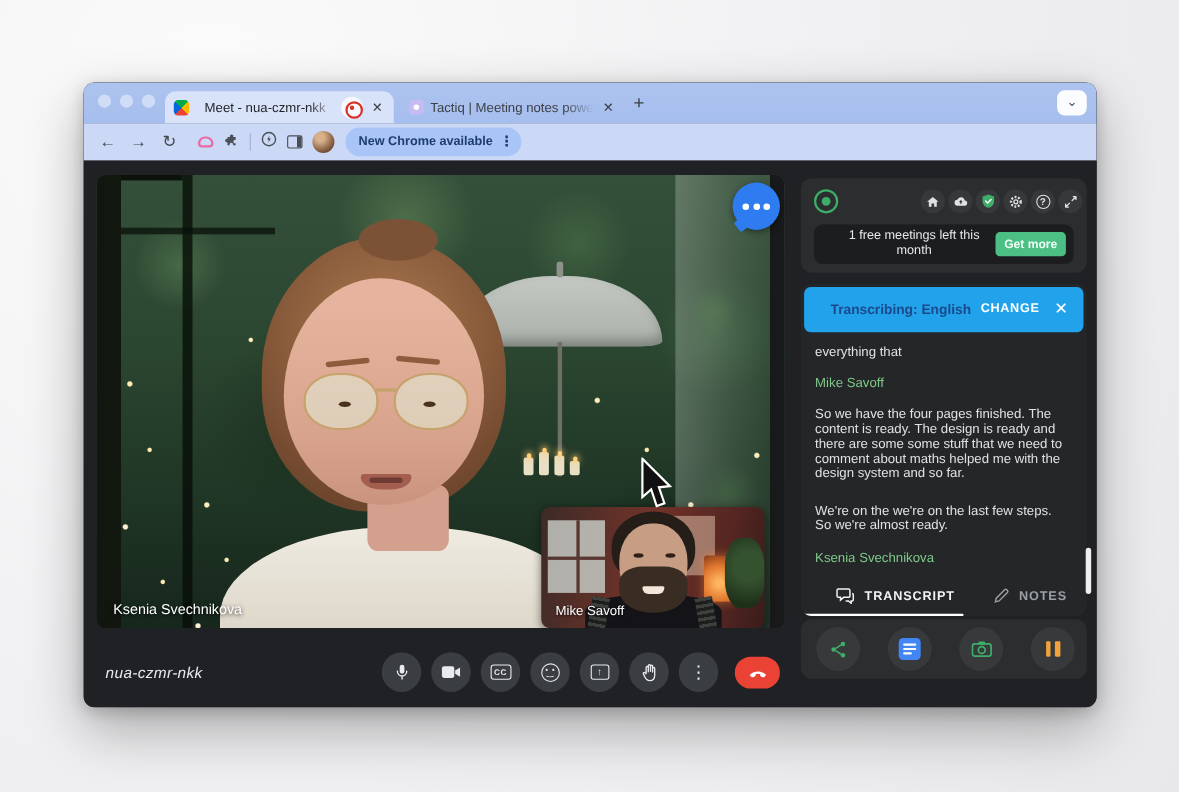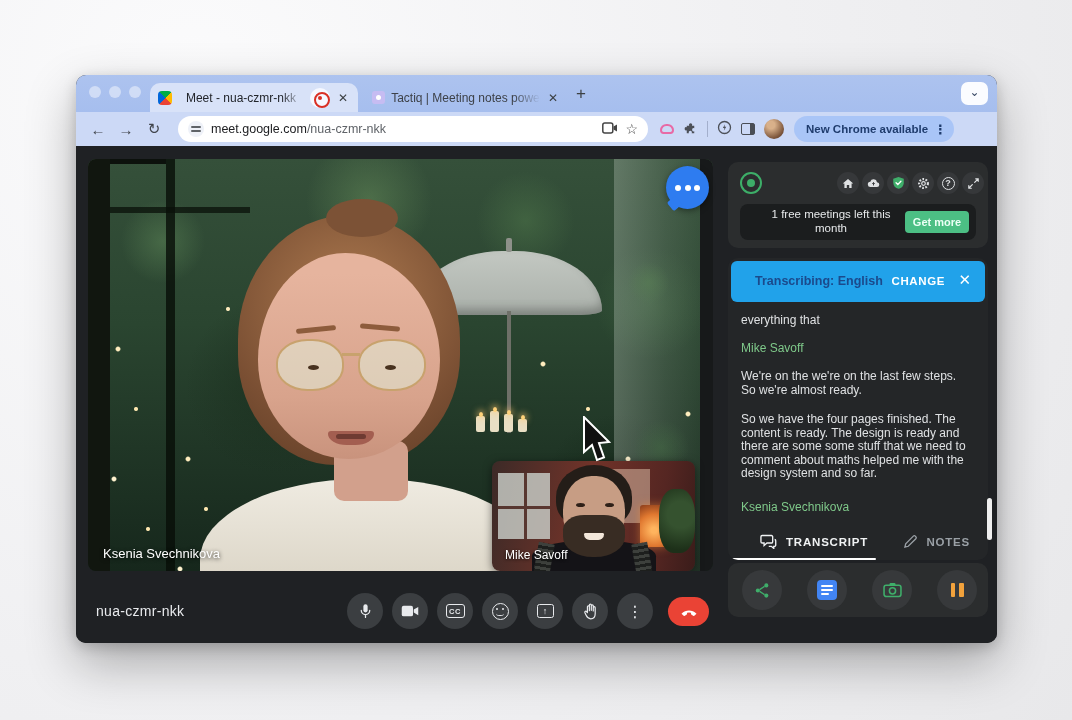--- a/index.html
+++ b/index.html
@@ -160,21 +160,21 @@
   .bubble { position:absolute; left:590px; top:20px; width:43px; height:43px; border-radius:50%; background:#2e7cf0;
     display:flex; align-items:center; justify-content:center; gap:3.5px; box-shadow:0 2px 6px rgba(0,0,0,.4); }
   .bubble i { width:6px; height:6px; border-radius:50%; background:#fff; }
   .bubble::after { content:""; position:absolute; left:3px; bottom:0px; width:11px; height:11px; background:#2e7cf0;
     border-radius:2px; transform:rotate(50deg); }
 
   
   .cursor { position:absolute; left:505px; top:270px; width:34px; height:48px; z-index:30; }
 
   
-  .mcode { position:absolute; left:20px; top:457px; font-size:14px; color:#e8eaed; letter-spacing:.3px; }
+  .mcode { position:absolute; left:20px; top:457px; font-size:14px; color:#e8eaed; letter-spacing:.3px;font-style:italic; }
   .mctrl { position:absolute; left:271px; top:447px; display:flex; gap:9px; }
   .mbtn { width:36px; height:36px; border-radius:50%; background:#3b3e41; display:flex; align-items:center; justify-content:center; color:#e8eaed; }
   .ccbox { width:19px; height:14px; border:1.6px solid #e8eaed; border-radius:3px; font-size:7.5px; font-weight:bold;
     letter-spacing:.5px; color:#e8eaed; display:flex; align-items:center; justify-content:center; }
   .smiley { width:17px; height:17px; border:1.6px solid #e8eaed; border-radius:50%; position:relative; }
   .smiley::before { content:""; position:absolute; left:3px; top:4px; width:2.5px; height:2.5px; border-radius:50%;
     background:#e8eaed; box-shadow:6px 0 0 #e8eaed; }
   .smiley::after { content:""; position:absolute; left:3.5px; top:7px; width:8px; height:4px;
     border-bottom:1.6px solid #e8eaed; border-radius:50%; }
   .present { width:17px; height:14px; border:1.6px solid #e8eaed; border-radius:2.5px; display:flex; align-items:center; justify-content:center;
@@ -254,31 +254,20 @@
 
       <div class="newtab">+</div>
       <div class="chev">⌄</div>
     </div>
 
     <div class="toolbar">
       <span class="navic">←</span>
       <span class="navic">→</span>
       <span class="navic">↻</span>
 
-      <div class="urlbar">
-        <span class="siteinfo"></span>
-        <span class="url"><span class="dom">meet.google.com</span><span class="path">/nua-czmr-nkk</span></span>
-        <span class="ubic">
-          <svg width="16" height="12" viewBox="0 0 16 12">
-              <rect x="0.8" y="1" width="10" height="10" rx="2" fill="none" stroke="#444" stroke-width="1.5"></rect>
-              <path d="M11.5 4.5 15 2.5v7l-3.5-2z" fill="#444"></path>
-            </svg>
-        </span>
-        <span class="ubic">☆</span>
-      </div>
 
       <div class="ext-row">
         <span class="ext-pink"></span>
         <span>
           <svg width="15" height="15" viewBox="0 0 16 16">
               <path d="M4 6h2.6a1.7 1.7 0 1 1 3 0H12v2.8a1.7 1.7 0 1 0 0 3.2V14H9.3a1.7 1.7 0 1 0-3 0H4v-3a1.7 1.7 0 1 1 0-3.2V6z" fill="#4c5058"></path>
             </svg>
         </span>
         <span class="vsep"></span>
         <span>
@@ -446,22 +435,22 @@
 
       <div class="sp sp2">
         <div class="banner">
           <span class="blabel">Transcribing: English</span>
           <span class="bchange">CHANGE</span>
           <span class="bclose">✕</span>
         </div>
         <div class="tbody">
           <div class="t-tx m14">everything that</div>
           <div class="t-sp m15">Mike Savoff</div>
+          <div class="t-tx m20">So we have the four pages finished. The content is ready. The design is ready and there are some some stuff that we need to comment about maths helped me with the design system and so far.</div>
           <div class="t-tx m16">We're on the we're on the last few steps. So we're almost ready.</div>
-          <div class="t-tx m20">So we have the four pages finished. The content is ready. The design is ready and there are some some stuff that we need to comment about maths helped me with the design system and so far.</div>
           <div class="t-sp m11">Ksenia Svechnikova</div>
         </div>
         <div class="ttabs">
           <div class="ttab-tr">
             <svg width="17" height="15" viewBox="0 0 20 17">
                 <path d="M2.5 1.5h11a1.4 1.4 0 0 1 1.4 1.4v6a1.4 1.4 0 0 1-1.4 1.4H8.2l-3.4 2.9v-2.9H2.5a1.4 1.4 0 0 1-1.4-1.4v-6a1.4 1.4 0 0 1 1.4-1.4z" fill="none" stroke="#f0f2f3" stroke-width="1.6"></path>
                 <path d="M17.2 6.2a1.3 1.3 0 0 1 1.3 1.3v5.4a1.3 1.3 0 0 1-1.3 1.3h-1v2.4l-2.9-2.4h-3" fill="none" stroke="#f0f2f3" stroke-width="1.6"></path>
               </svg>
             <span>TRANSCRIPT</span>
           </div>

